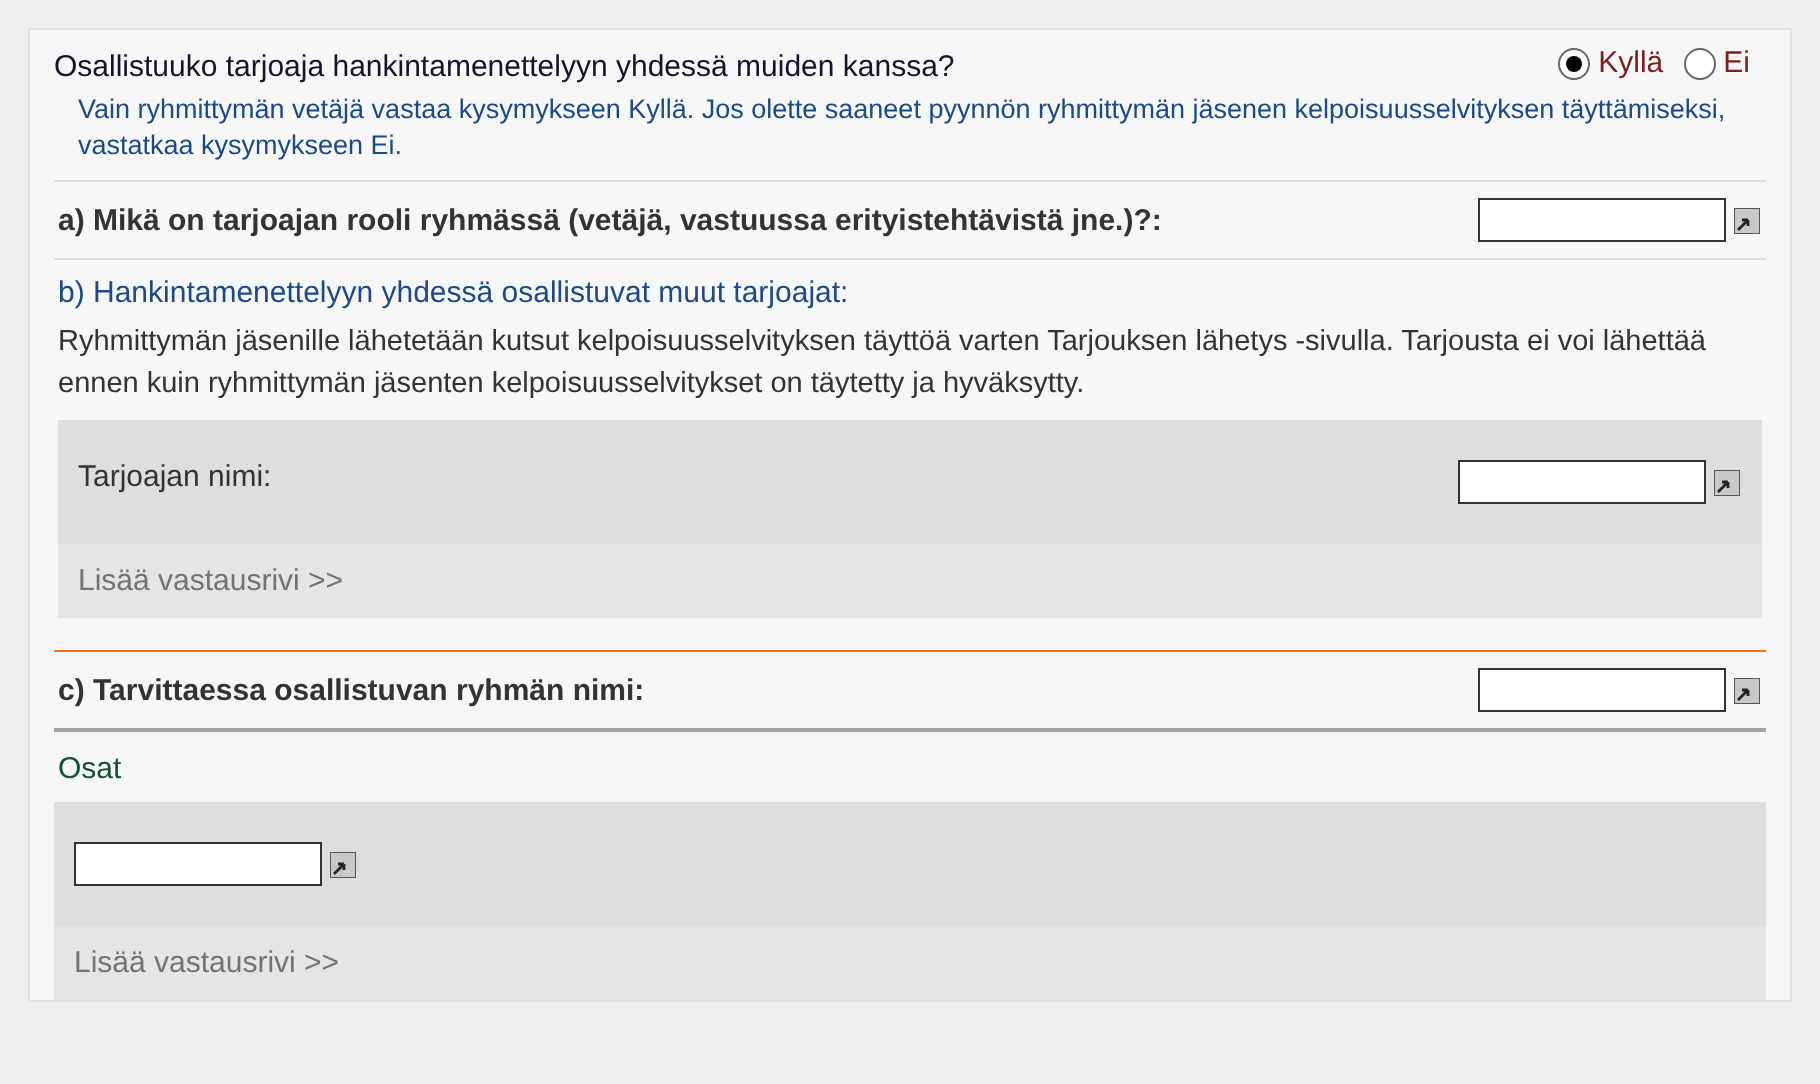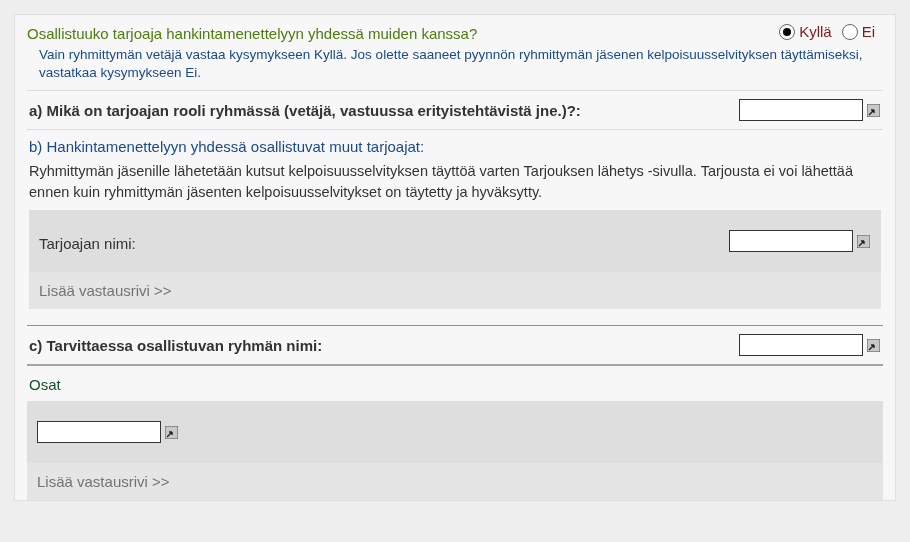--- a/index.html
+++ b/index.html
@@ -22,21 +22,21 @@
     background: #f7f7f7;
     border: 1px solid #e0e0e0;
     padding: 10px 12px 0 12px;
     box-sizing: border-box;
   }
   .q-header {
     position: relative;
     margin-bottom: 4px;
   }
   .q-title {
-    color: #4d7c0f;
+    color: #0f172a;
     font-size: 15px;
   }
   .q-radio {
     position: absolute;
     right: 8px;
     top: -2px;
     display: flex;
     align-items: center;
     gap: 4px;
     font-size: 15px;
@@ -119,21 +119,21 @@
     line-height: 1.4;
     margin-bottom: 8px;
   }
   .nested {
     background: #dedede;
     padding: 0;
     margin: 0 0 0 0;
   }
   .nested-row {
     display: flex;
-    align-items: flex-end;
+    align-items: flex-start;
     justify-content: space-between;
     padding: 20px 10px 20px 10px;
   }
   .nested-row .label {
     color: #333;
     font-size: 15px;
   }
   .add-row {
     background: #e5e5e5;
     padding: 10px 10px;

